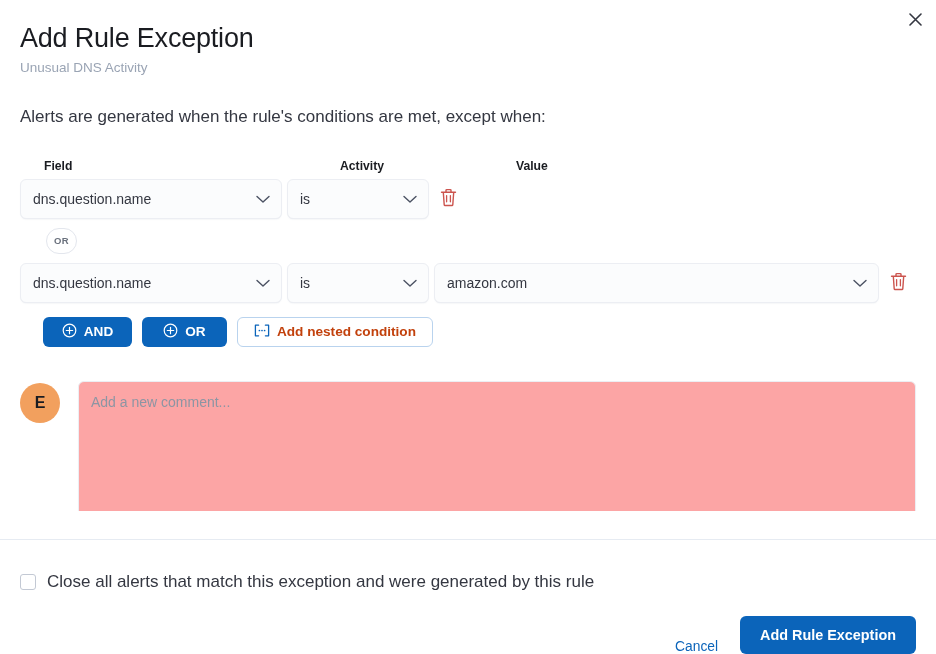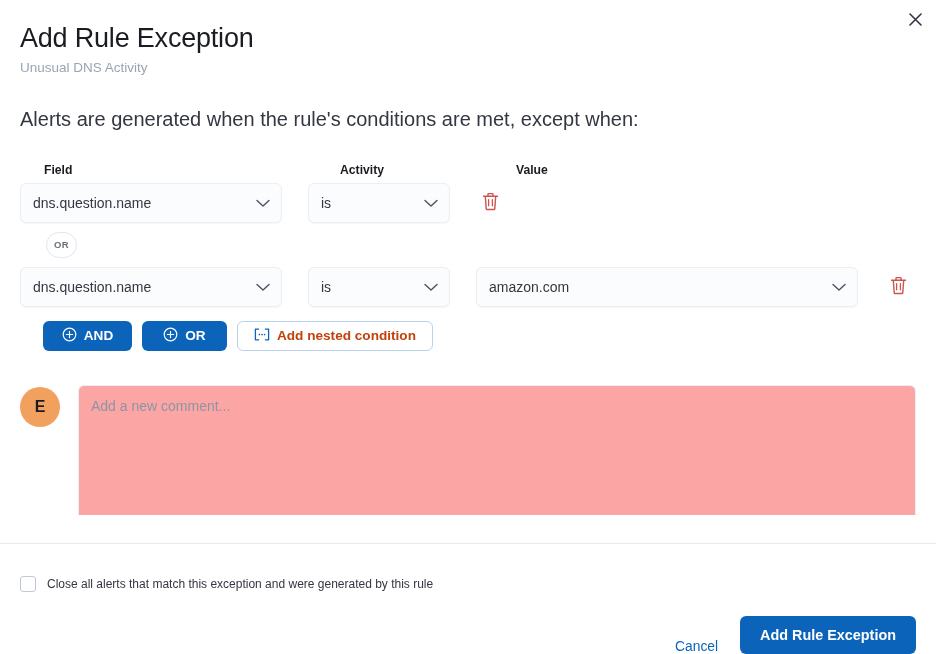--- a/index.html
+++ b/index.html
@@ -59,21 +59,21 @@
     line-height: 1.3;
   }
 
   
   .body {
     padding: 0 20px;
     flex: 1 1 auto;
     overflow: hidden;
   }
   .description {
-    font-size: 20px;
+    font-size: 17px;
     color: #343741;
     margin-top: 28px;
     line-height: 1.45;
   }
 
   
   .builder { margin-top: 29px; }
 
   .labels-row {
     display: flex;
@@ -89,21 +89,21 @@
   .col-label {
     font-size: 12.2px;
     font-weight: bold;
     color: #1a1c21;
     margin-left: 24px;
   }
 
   .cond-row {
     display: flex;
     align-items: center;
-    gap: 26px;
+    gap: 5px;
   }
 
   .select-box {
     position: relative;
     height: 40px;
     background: #fbfcfd;
     border: 1px solid #eceef3;
     border-radius: 6px;
     box-shadow: 0 1px 1px -1px rgba(152,162,179,0.2), 0 1px 2px -1px rgba(152,162,179,0.2);
     display: flex;
@@ -251,21 +251,21 @@
   .checkbox {
     width: 16px;
     height: 16px;
     border: 1px solid #c3c9d4;
     border-radius: 3px;
     background: #ffffff;
     flex: none;
     cursor: pointer;
   }
   .checkbox-label {
-    font-size: 12px;
+    font-size: 17px;
     color: #343741;
     cursor: pointer;
   }
   .footer-actions {
     display: flex;
     align-items: flex-end;
     justify-content: flex-end;
     gap: 22px;
     margin-top: 24px;
   }

